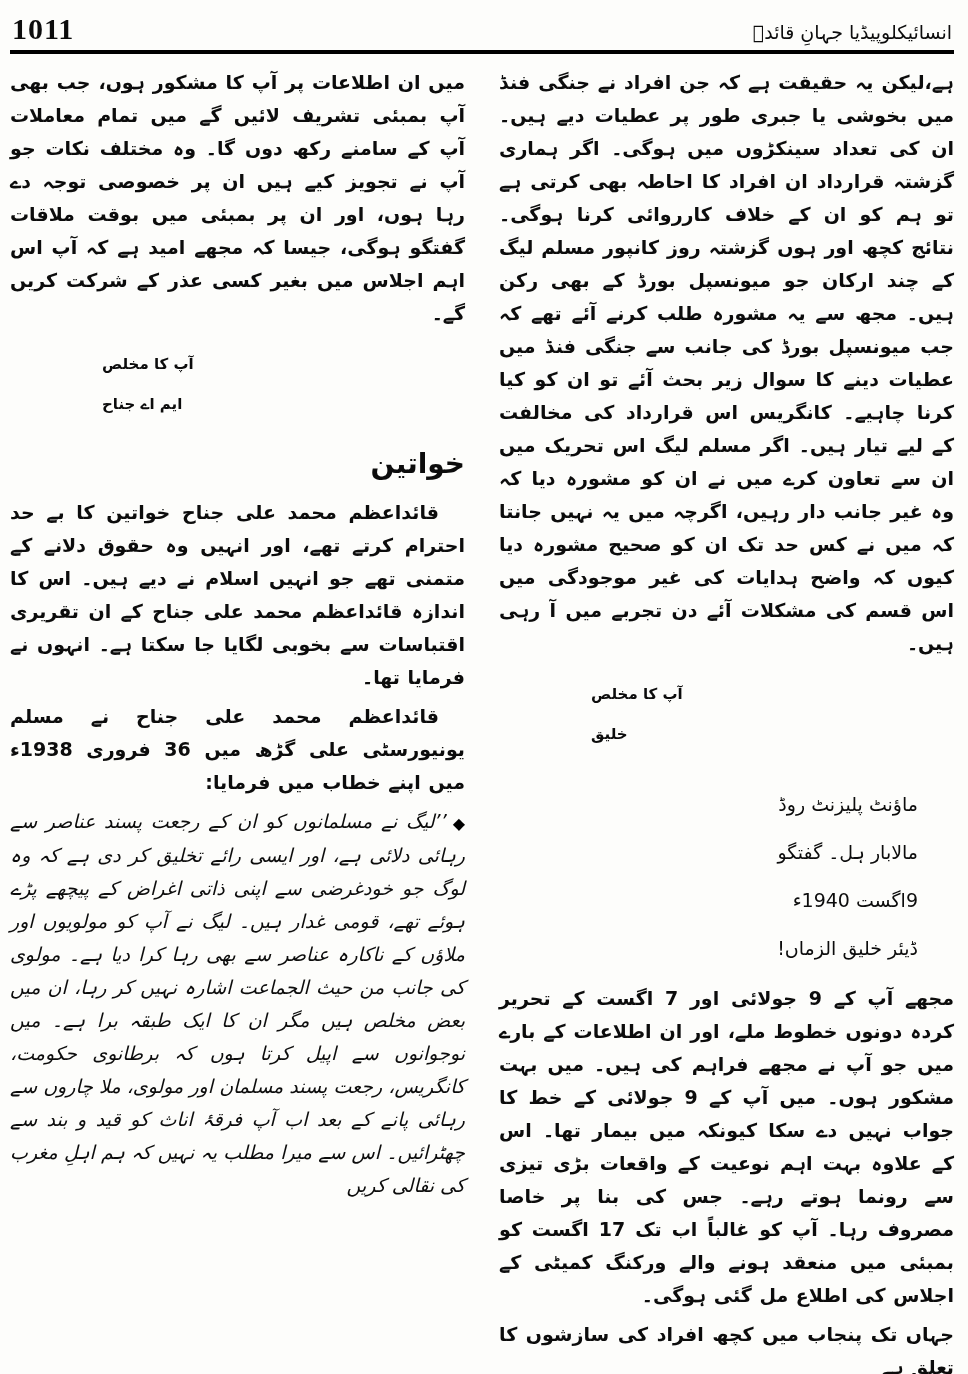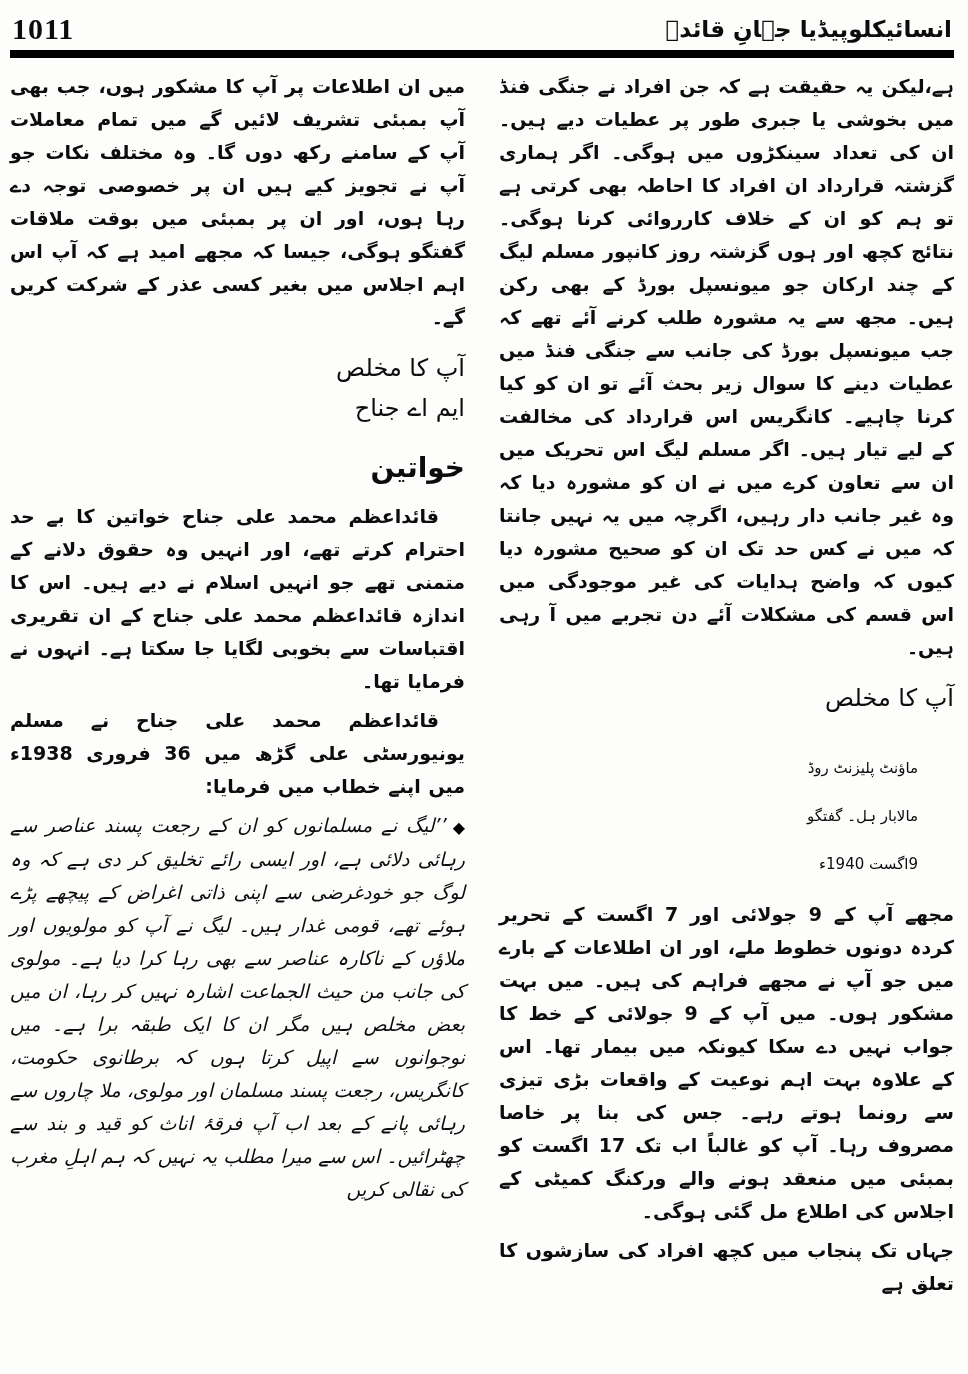--- a/index.html
+++ b/index.html
@@ -16,33 +16,33 @@
     direction:rtl;
   }
   
   .header{
     display:flex;
     flex-direction:row;
     justify-content:space-between;
     align-items:flex-end;
     direction:ltr;
     padding:0 2px 6px 2px;
-    border-bottom:8px solid #000000;
+    border-bottom:4px solid #000000;
   }
   .page-number{
     font-family:"Liberation Serif", serif;
     font-weight:bold;
     font-size:30px;
     letter-spacing:1px;
     line-height:1;
   }
   .book-title{
     direction:rtl;
-    font-size:23px;
-    font-weight:bold;
+    font-size:19px;
+    font-weight:normal;
     line-height:1.2;
     margin-left:48px;
   }
   
   .columns{
     display:flex;
     direction:rtl;          
     gap:34px;
     margin-top:12px;
   }
@@ -57,31 +57,32 @@
     text-align-last:right;
     font-size:19px;
     line-height:33px;
     margin:0 0 6px 0;
     word-spacing:1px;
     font-weight:bold;
   }
   .para-indent{text-indent:26px;}
   .signoff{
     direction:rtl;
-    text-align:right;
+    text-align:left;
     padding-left:92px;
-    font-size:24px;
+    font-size:15px;
     line-height:40px;
     margin:14px 0 10px 0;
+    font-weight:bold;
   }
   .address{
     direction:rtl;
     padding-left:0;
     margin:26px 36px 10px 0;
-    font-size:15px;
+    font-size:19px;
     line-height:48px;
   }
   .section-heading{
     font-size:28px;
     font-weight:bold;
     text-align:right;
     margin:22px 0 14px 0;
     line-height:1.3;
   }
   .quote-para{
@@ -111,26 +112,28 @@
     <div class="book-title">انسائیکلوپیڈیا جہانِ قائدؒ</div>
   </div>
 
   <div class="columns">
 
     <div class="col">
       <p class="para">ہے،لیکن یہ حقیقت ہے کہ جن افراد نے جنگی فنڈ میں بخوشی یا جبری طور پر عطیات دیے ہیں۔ ان کی تعداد سینکڑوں میں ہوگی۔ اگر ہماری گزشتہ قرارداد ان افراد کا احاطہ بھی کرتی ہے تو ہم کو ان کے خلاف کارروائی کرنا ہوگی۔ نتائج کچھ اور ہوں گزشتہ روز کانپور مسلم لیگ کے چند ارکان جو میونسپل بورڈ کے بھی رکن ہیں۔ مجھ سے یہ مشورہ طلب کرنے آئے تھے کہ جب میونسپل بورڈ کی جانب سے جنگی فنڈ میں عطیات دینے کا سوال زیر بحث آئے تو ان کو کیا کرنا چاہیے۔ کانگریس اس قرارداد کی مخالفت کے لیے تیار ہیں۔ اگر مسلم لیگ اس تحریک میں ان سے تعاون کرے میں نے ان کو مشورہ دیا کہ وہ غیر جانب دار رہیں، اگرچہ میں یہ نہیں جانتا کہ میں نے کس حد تک ان کو صحیح مشورہ دیا کیوں کہ واضح ہدایات کی غیر موجودگی میں اس قسم کی مشکلات آئے دن تجربے میں آ رہی ہیں۔</p>
 
       <div class="signoff">
         <div>آپ کا مخلص</div>
+        <div>خلیق</div>
       </div>
 
       <div class="address">
         <div>ماؤنٹ پلیزنٹ روڈ</div>
         <div>مالابار ہل۔ گفتگو</div>
         <div>9اگست 1940ء</div>
+        <div>ڈیئر خلیق الزماں!</div>
       </div>
 
       <p class="para">مجھے آپ کے 9 جولائی اور 7 اگست کے تحریر کردہ دونوں خطوط ملے، اور ان اطلاعات کے بارے میں جو آپ نے مجھے فراہم کی ہیں۔ میں بہت مشکور ہوں۔ میں آپ کے 9 جولائی کے خط کا جواب نہیں دے سکا کیونکہ میں بیمار تھا۔ اس کے علاوہ بہت اہم نوعیت کے واقعات بڑی تیزی سے رونما ہوتے رہے۔ جس کی بنا پر خاصا مصروف رہا۔ آپ کو غالباً اب تک 17 اگست کو بمبئی میں منعقد ہونے والے ورکنگ کمیٹی کے اجلاس کی اطلاع مل گئی ہوگی۔</p>
 
       <p class="para">جہاں تک پنجاب میں کچھ افراد کی سازشوں کا تعلق ہے</p>
     </div>
 
     <div class="col">
       <p class="para">میں ان اطلاعات پر آپ کا مشکور ہوں، جب بھی آپ بمبئی تشریف لائیں گے میں تمام معاملات آپ کے سامنے رکھ دوں گا۔ وہ مختلف نکات جو آپ نے تجویز کیے ہیں ان پر خصوصی توجہ دے رہا ہوں، اور ان پر بمبئی میں بوقت ملاقات گفتگو ہوگی، جیسا کہ مجھے امید ہے کہ آپ اس اہم اجلاس میں بغیر کسی عذر کے شرکت کریں گے۔</p>
 

